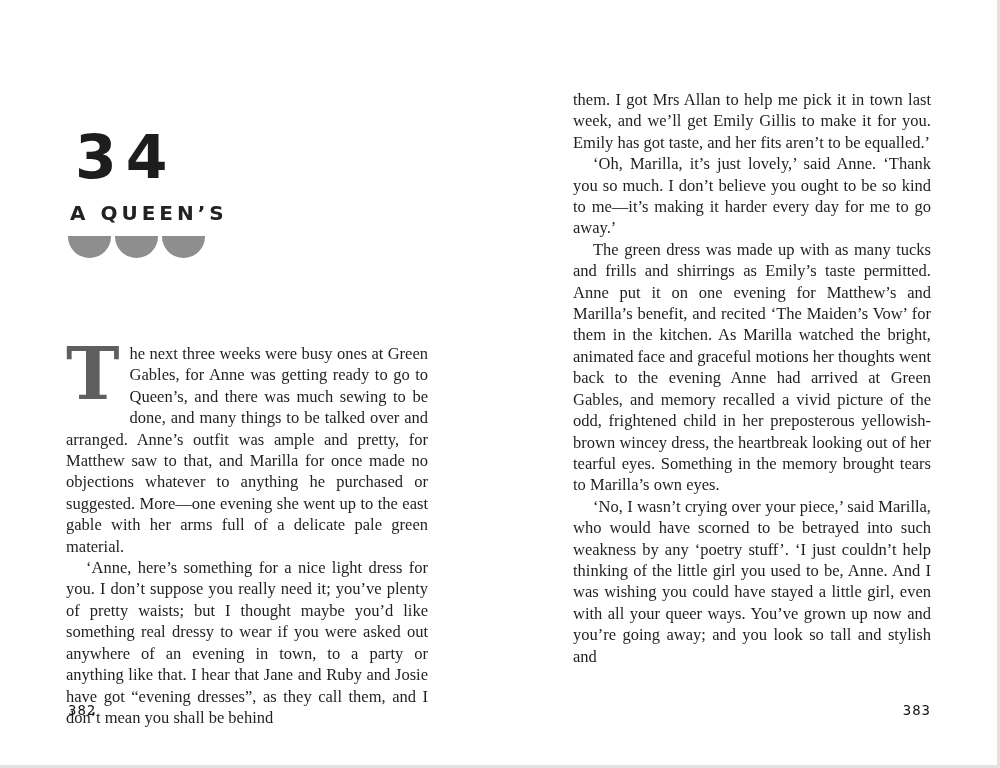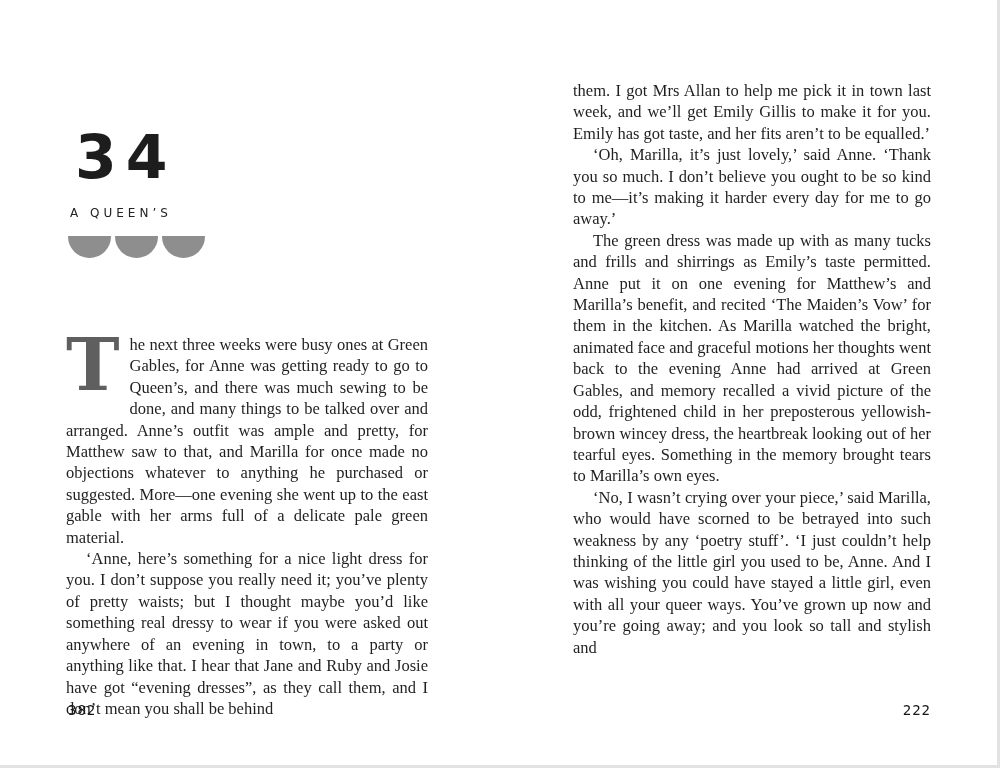--- a/index.html
+++ b/index.html
@@ -26,39 +26,39 @@
     font-weight: bold;
     font-size: 60px;
     line-height: 62px;
     letter-spacing: 9px;
     text-indent: 9px;
     color: #1d1d1d;
   }
   .chapter-title {
     margin-top: 14px;
     font-family: "DejaVu Sans", sans-serif;
-    font-weight: normal;
-    font-size: 12px;
+    font-weight: bold;
+    font-size: 20px;
     line-height: 22px;
     letter-spacing: 4px;
     text-indent: 4px;
     color: #222222;
   }
   .ornament { margin-top: 12px; font-size: 0; }
   .half-circle {
     display: inline-block;
     width: 43px;
     height: 22px;
     margin: 0 2px;
     background: #8e8e8e;
     border-radius: 0 0 43px 43px;
   }
 
   
-  .text-col { position: absolute; }
+  .text-col { position: absolute; margin-top: 9px; }
   .col-left  { left: 66px;  top: 334px; width: 362px; }
   .col-right { left: 573px; top: 80px;  width: 358px; }
   .para {
     margin: 0;
     text-align: justify;
     font-size: 16.5px;
     line-height: 21.4px;
     color: #1f1f1f;
   }
   .para.indent { text-indent: 20px; }
@@ -108,15 +108,15 @@
 
   <div class="folio folio-left">382</div>
 
   <div class="text-col col-right">
     <p class="para">them. I got Mrs Allan to help me pick it in town last week, and we’ll get Emily Gillis to make it for you. Emily has got taste, and her fits aren’t to be equalled.’</p>
     <p class="para indent">‘Oh, Marilla, it’s just lovely,’ said Anne. ‘Thank you so much. I don’t believe you ought to be so kind to me—it’s making it harder every day for me to go away.’</p>
     <p class="para indent">The green dress was made up with as many tucks and frills and shirrings as Emily’s taste permitted. Anne put it on one evening for Matthew’s and Marilla’s benefit, and recited ‘The Maiden’s Vow’ for them in the kitchen. As Marilla watched the bright, animated face and graceful motions her thoughts went back to the evening Anne had arrived at Green Gables, and memory recalled a vivid picture of the odd, frightened child in her preposterous yellowish-brown wincey dress, the heartbreak looking out of her tearful eyes. Something in the memory brought tears to Marilla’s own eyes.</p>
     <p class="para indent">‘No, I wasn’t crying over your piece,’ said Marilla, who would have scorned to be betrayed into such weakness by any ‘poetry stuff’. ‘I just couldn’t help thinking of the little girl you used to be, Anne. And I was wishing you could have stayed a little girl, even with all your queer ways. You’ve grown up now and you’re going away; and you look so tall and stylish and</p>
   </div>
 
-  <div class="folio folio-right">222</div>
+  <div class="folio folio-right">383</div>
 
 </div>
 
 </body></html>

